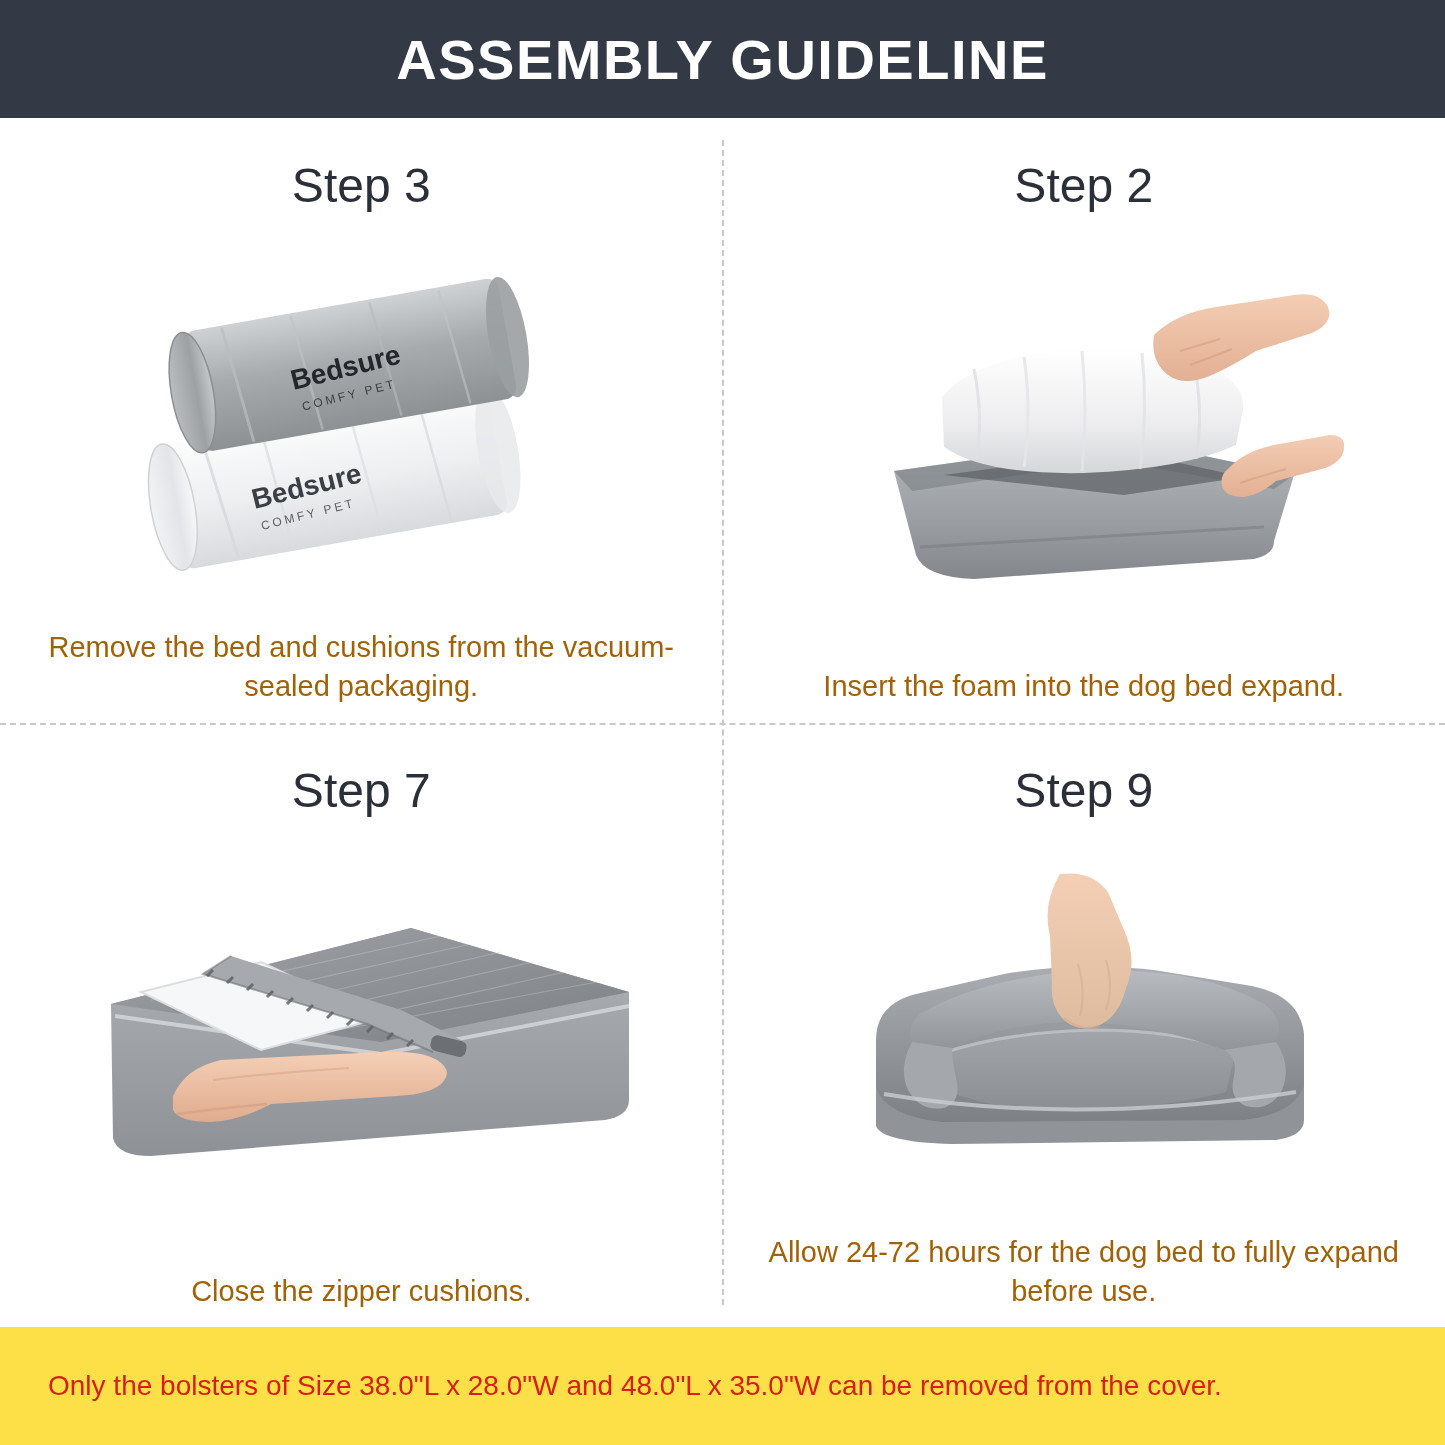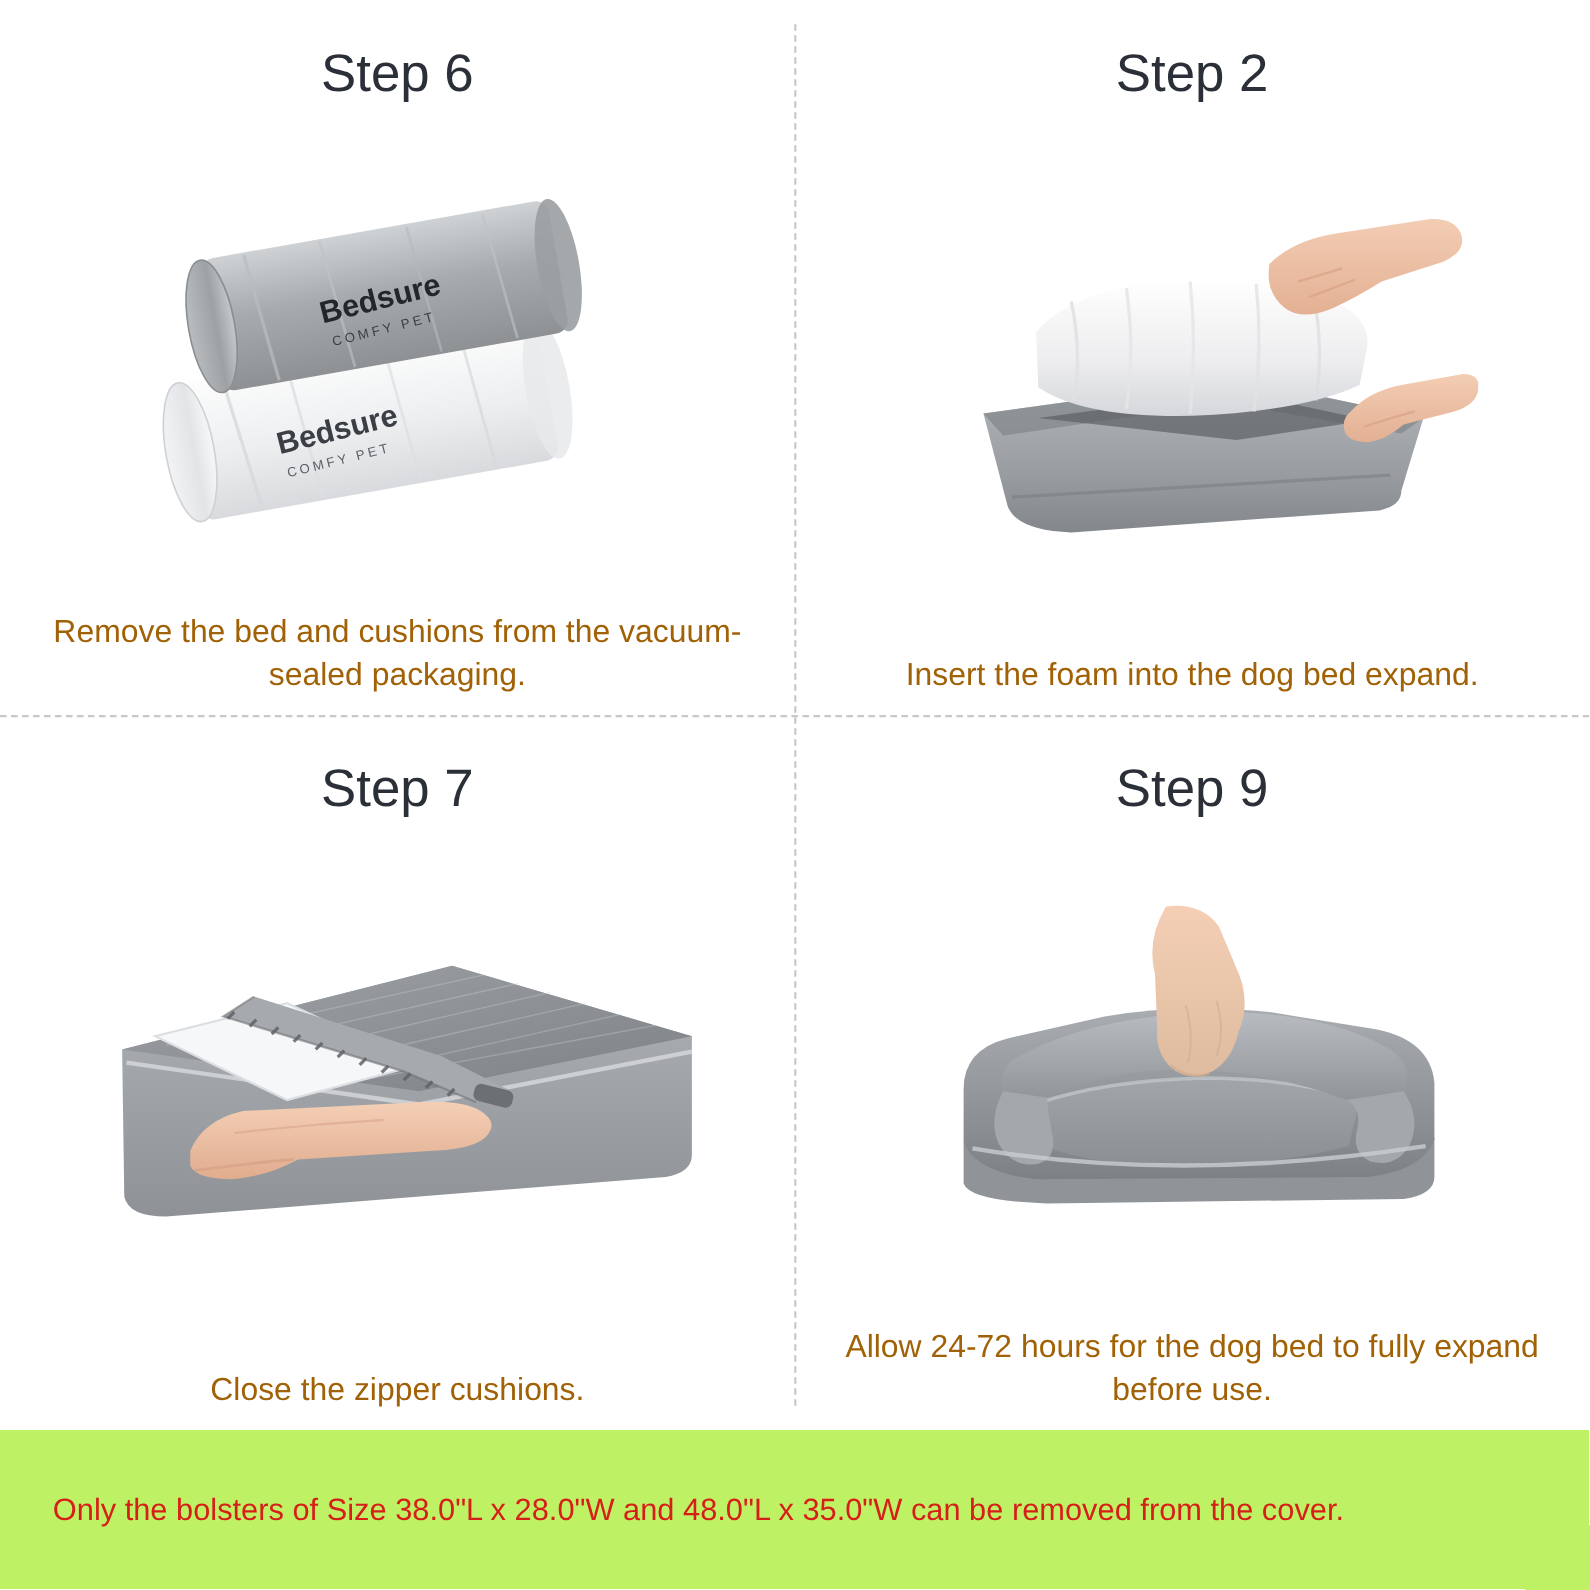--- a/index.html
+++ b/index.html
@@ -84,47 +84,50 @@
     font-size: 29px;
     line-height: 1.35;
     color: #a16207;
     text-align: center;
     max-width: 640px;
     margin-bottom: 6px;
   }
   
   .footer {
     flex: 0 0 auto;
-    height: 145px;
-    background: #bef264;
+    height: 118px;
+    background: #fde047;
     display: flex;
     align-items: center;
     padding: 0 48px;
     box-sizing: border-box;
   }
   .footer-text {
     color: #d61f18;
     font-size: 28px;
     line-height: 1.5;
   }
   
   svg { display: block; }
 </style>
 </head>
 <body>
 
 <div class="page">
 
+  <div class="header">
+    <div class="header-title">ASSEMBLY GUIDELINE</div>
+  </div>
 
   <div class="grid">
     <div class="v-divider"></div>
     <div class="h-divider"></div>
 
     <div class="cell">
-      <div class="step-title">Step 6</div>
+      <div class="step-title">Step 3</div>
       <div class="art">
         <svg width="460" height="330" viewBox="0 0 460 330" aria-hidden="true">
           <defs>
             <linearGradient id="grayRoll" x1="0" y1="0" x2="0" y2="1">
               <stop offset="0%" stop-color="#cfd2d4"></stop>
               <stop offset="45%" stop-color="#a7abae"></stop>
               <stop offset="100%" stop-color="#8d9194"></stop>
             </linearGradient>
             <linearGradient id="whiteRoll" x1="0" y1="0" x2="0" y2="1">
               <stop offset="0%" stop-color="#fdfdfd"></stop>

